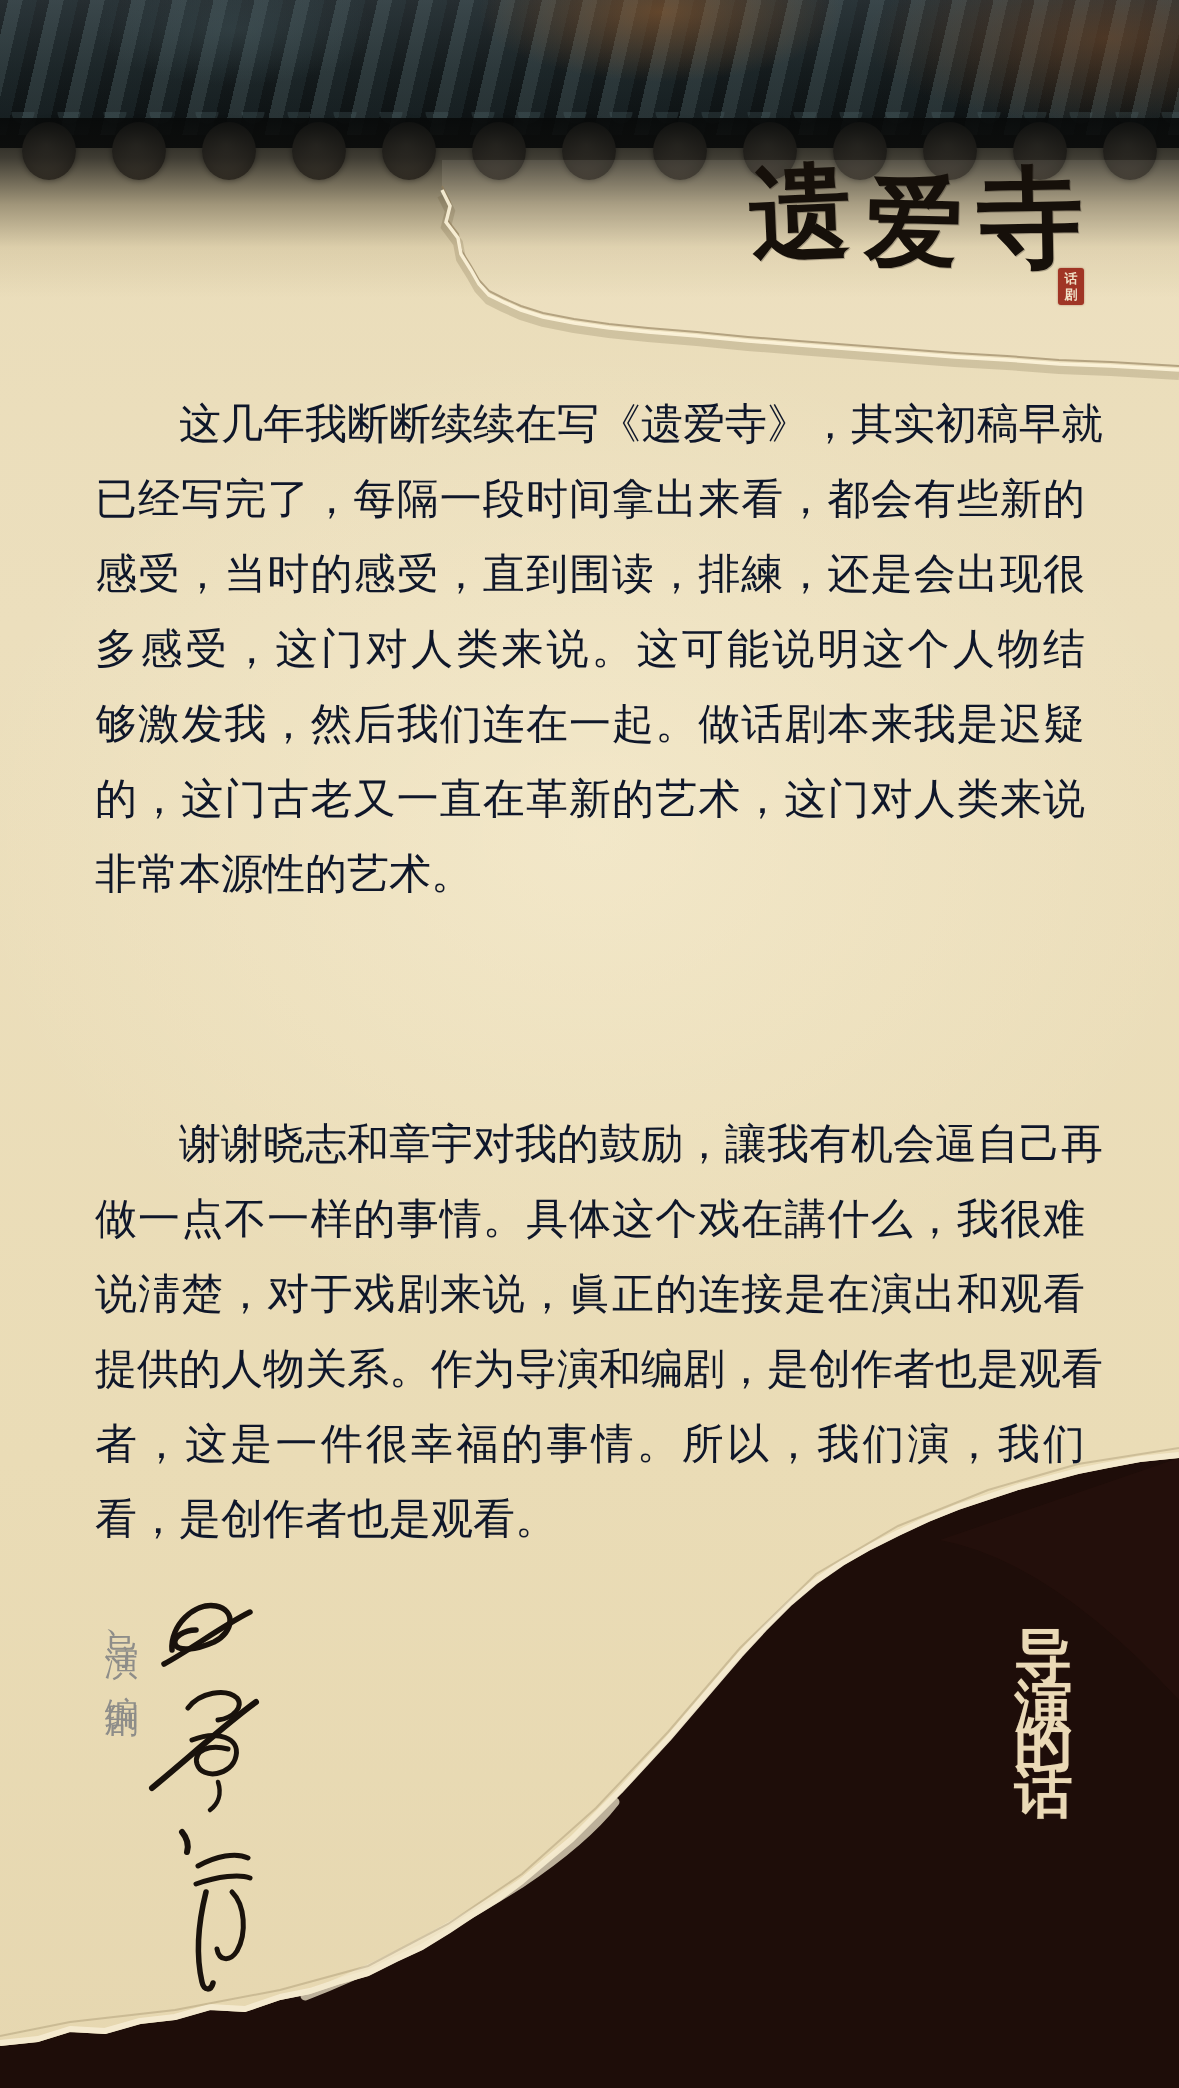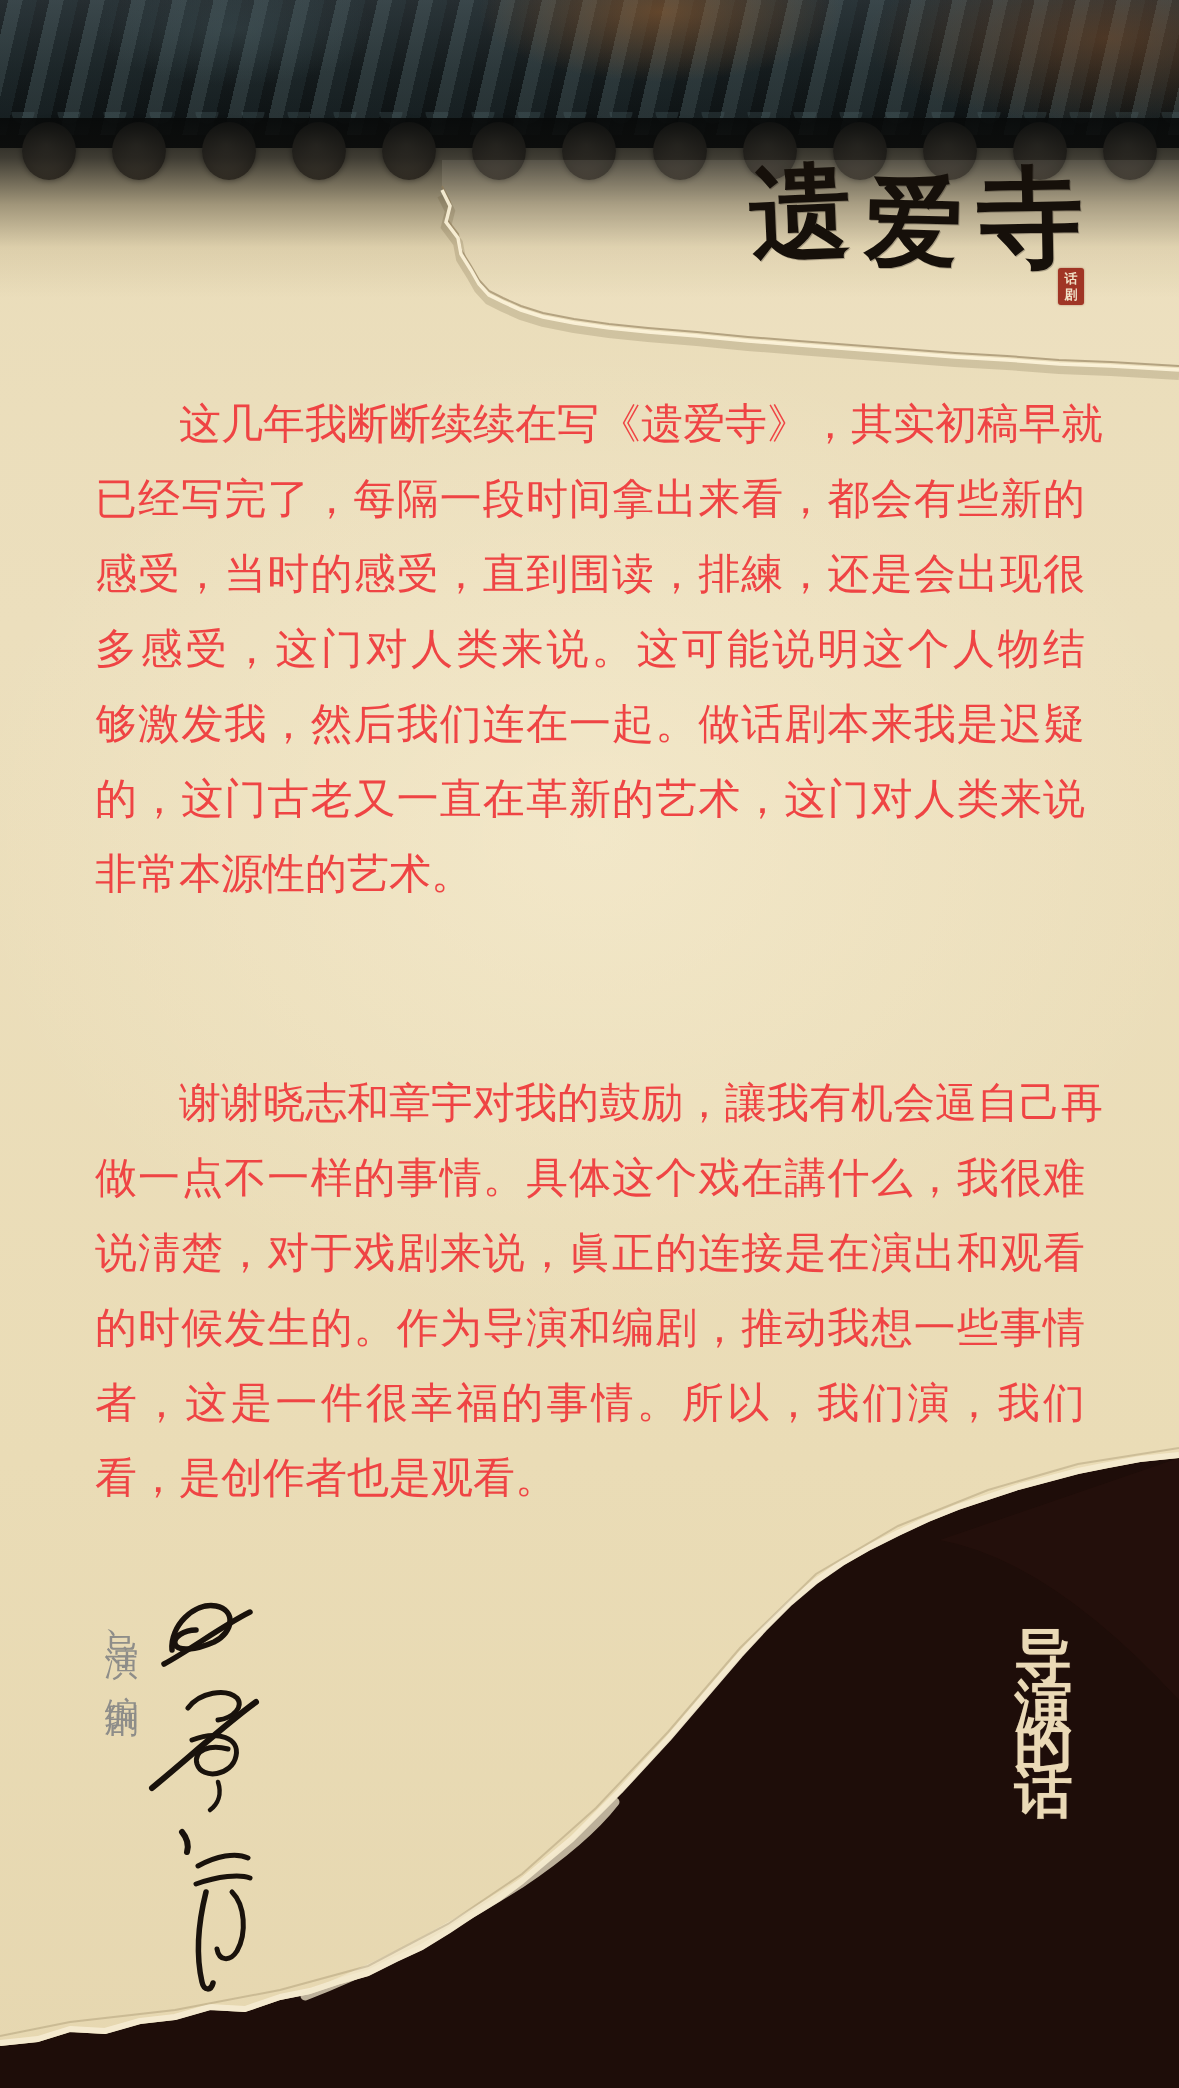--- a/index.html
+++ b/index.html
@@ -72,31 +72,31 @@
     top:268px;left:1058px;width:24px;z-index:6;
     background:#a03525;border-radius:3px;padding:3px 1px;
     display:flex;flex-direction:column;align-items:center;gap:1px;
     box-shadow:0 0 2px rgba(120,30,15,.5);
   }
   .seal span{font-size:13px;line-height:15px;color:#f0e2c8;font-weight:700;}
 
   
   .para{
     left:95px;width:990px;z-index:6;
-    color:#ef4444;font-size:42px;line-height:75px;
+    color:#0f172a;font-size:42px;line-height:75px;
     letter-spacing:0;
   }
   .para .line{
     text-align:justify;text-align-last:justify;
     height:75px;white-space:nowrap;
   }
   .para .line.first{text-indent:2em;}
   .para .line.last{text-align:right;text-align-last:left;}
   .p1{top:387px;}
-  .p2{top:1066px;}
+  .p2{top:1107px;}
 
   
   .role-vertical{
     top:1608px;left:98px;z-index:6;
     writing-mode:vertical-rl;
     font-size:34px;letter-spacing:9px;color:#8e8d89;
   }
   .footer-title{
     top:1582px;right:97px;z-index:7;
     writing-mode:vertical-rl;
@@ -172,20 +172,20 @@
   <div class="line">感受，当时的感受，直到围读，排練，还是会出现很</div>
   <div class="line">多感受，这门对人类来说。这可能说明这个人物结</div>
   <div class="line">够激发我，然后我们连在一起。做话剧本来我是迟疑</div>
   <div class="line">的，这门古老又一直在革新的艺术，这门对人类来说</div>
   <div class="line last">非常本源性的艺术。</div>
 </div>
 <div class="layer para p2">
   <div class="line first">谢谢晓志和章宇对我的鼓励，讓我有机会逼自己再</div>
   <div class="line">做一点不一样的事情。具体这个戏在講什么，我很难</div>
   <div class="line">说淸楚，对于戏剧来说，眞正的连接是在演出和观看</div>
-  <div class="line">的时候发生的。作为导演和编剧，推动我想一些事情</div>
+  <div class="line">提供的人物关系。作为导演和编剧，是创作者也是观看</div>
   <div class="line">者，这是一件很幸福的事情。所以，我们演，我们</div>
   <div class="line last">看，是创作者也是观看。</div>
 </div>
 
 <div class="layer role-vertical">导演、编剧</div>
 
 <div class="layer footer-title">导演的话</div>
 
 </body></html>

